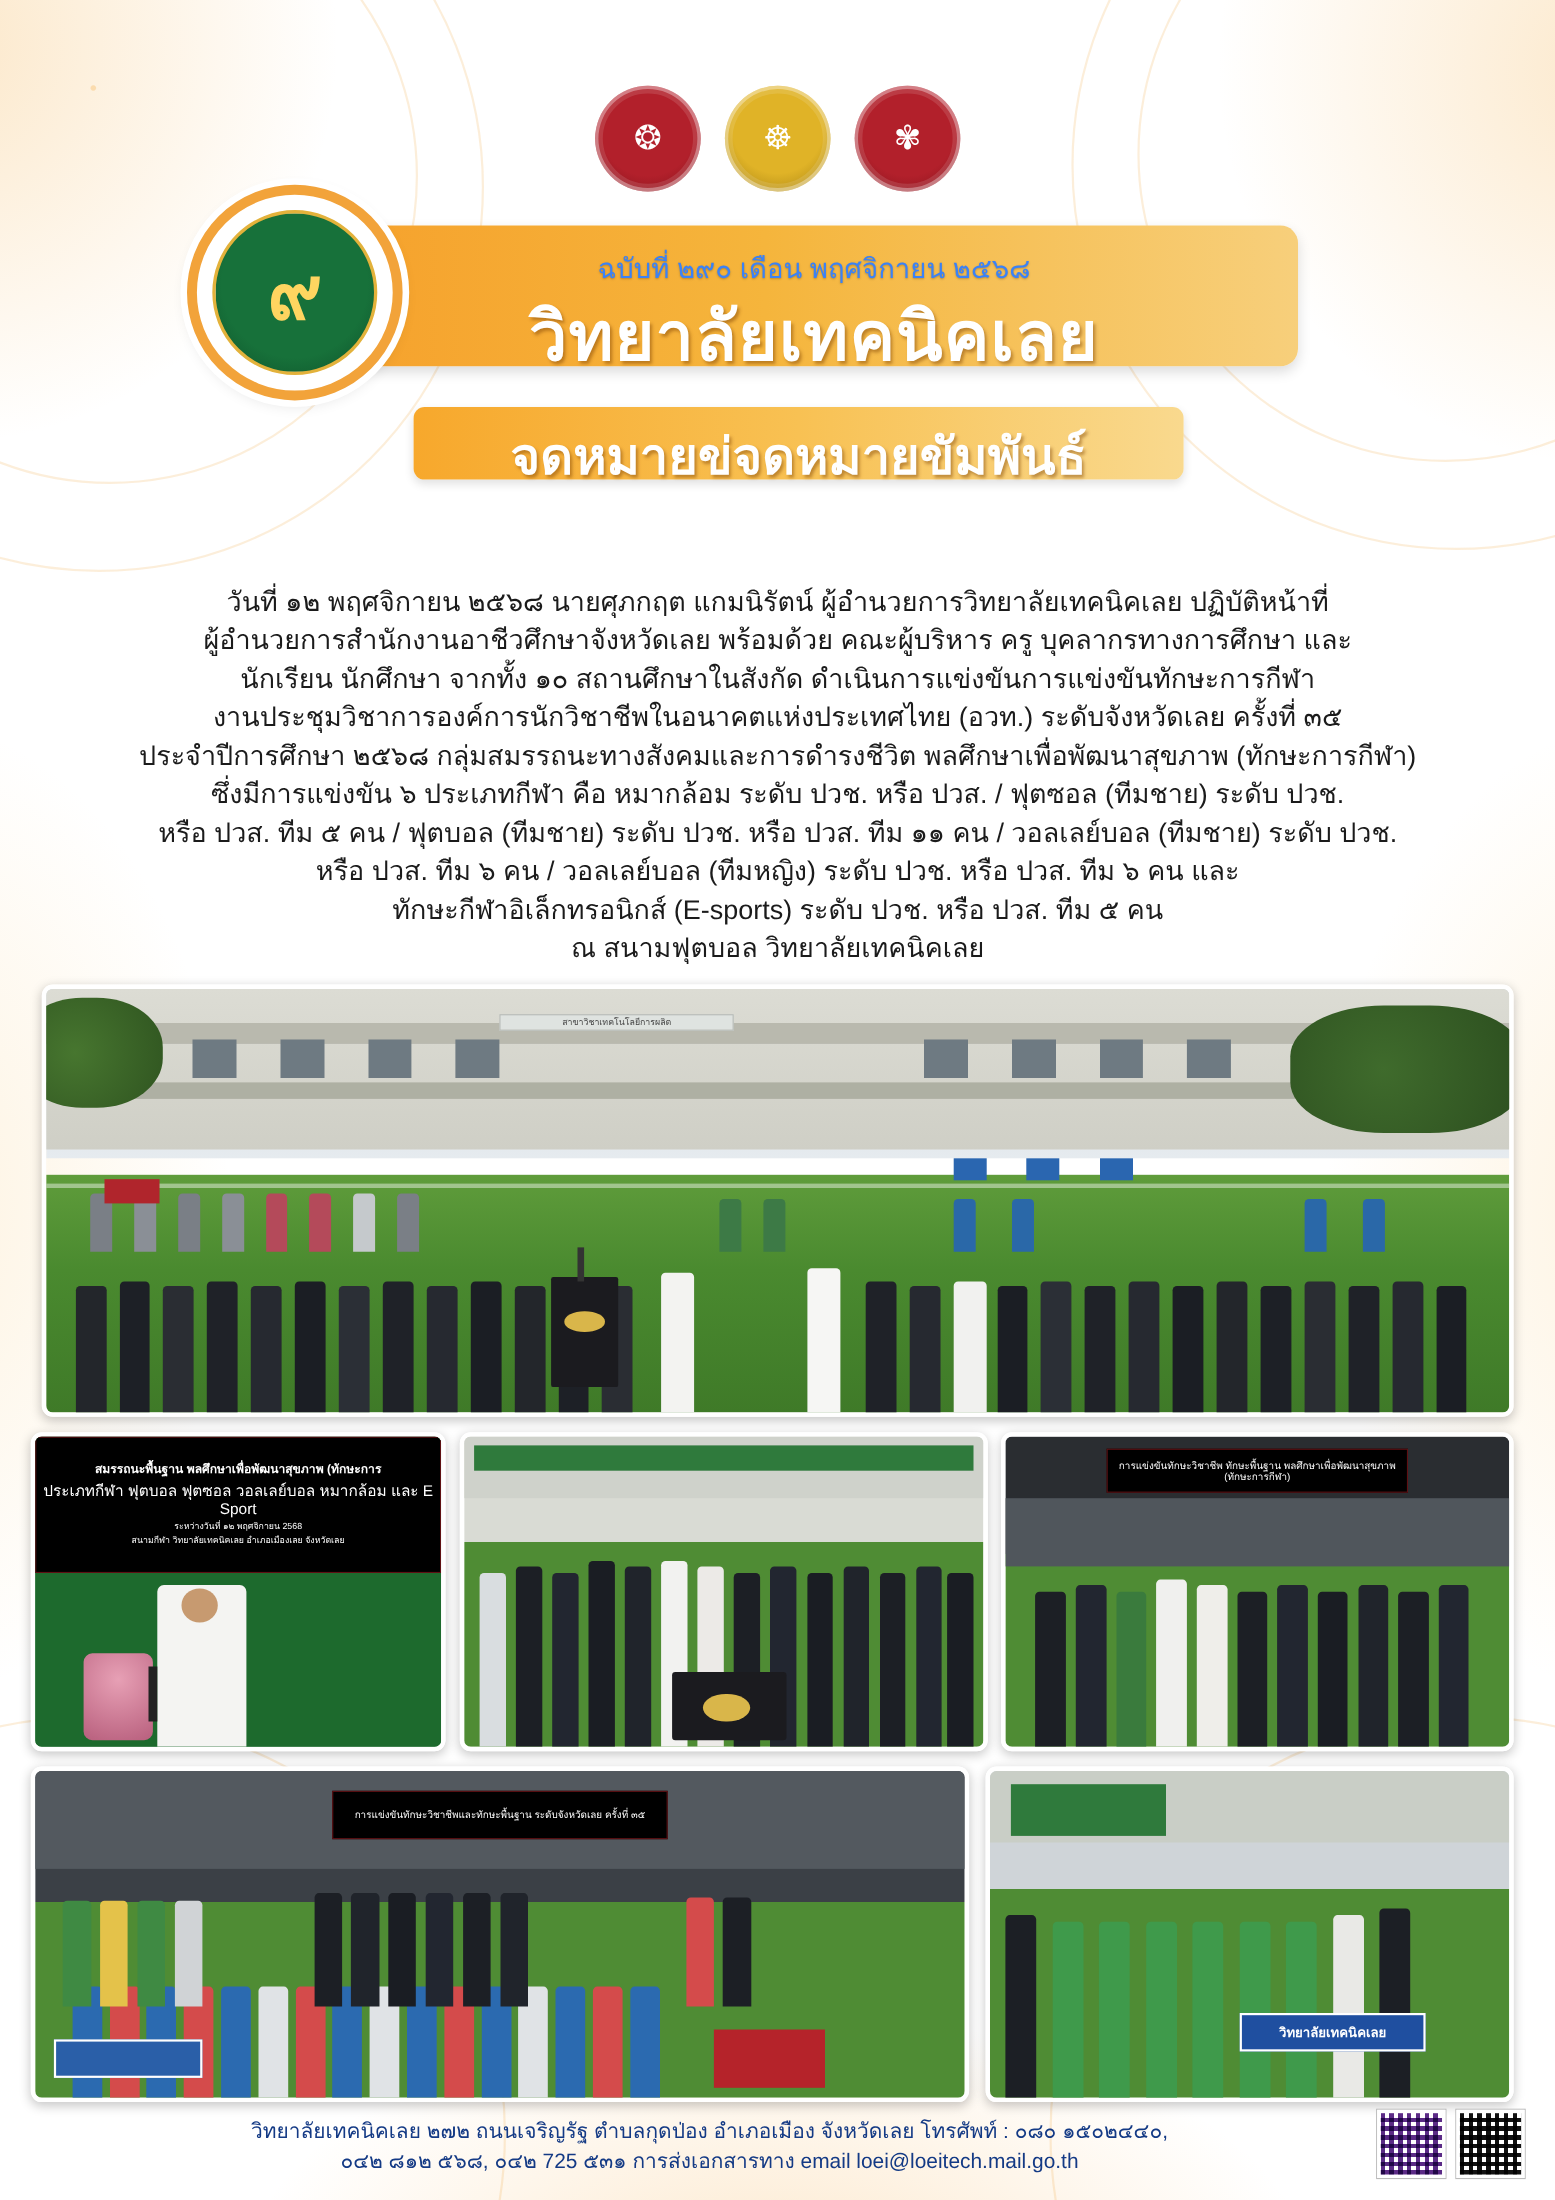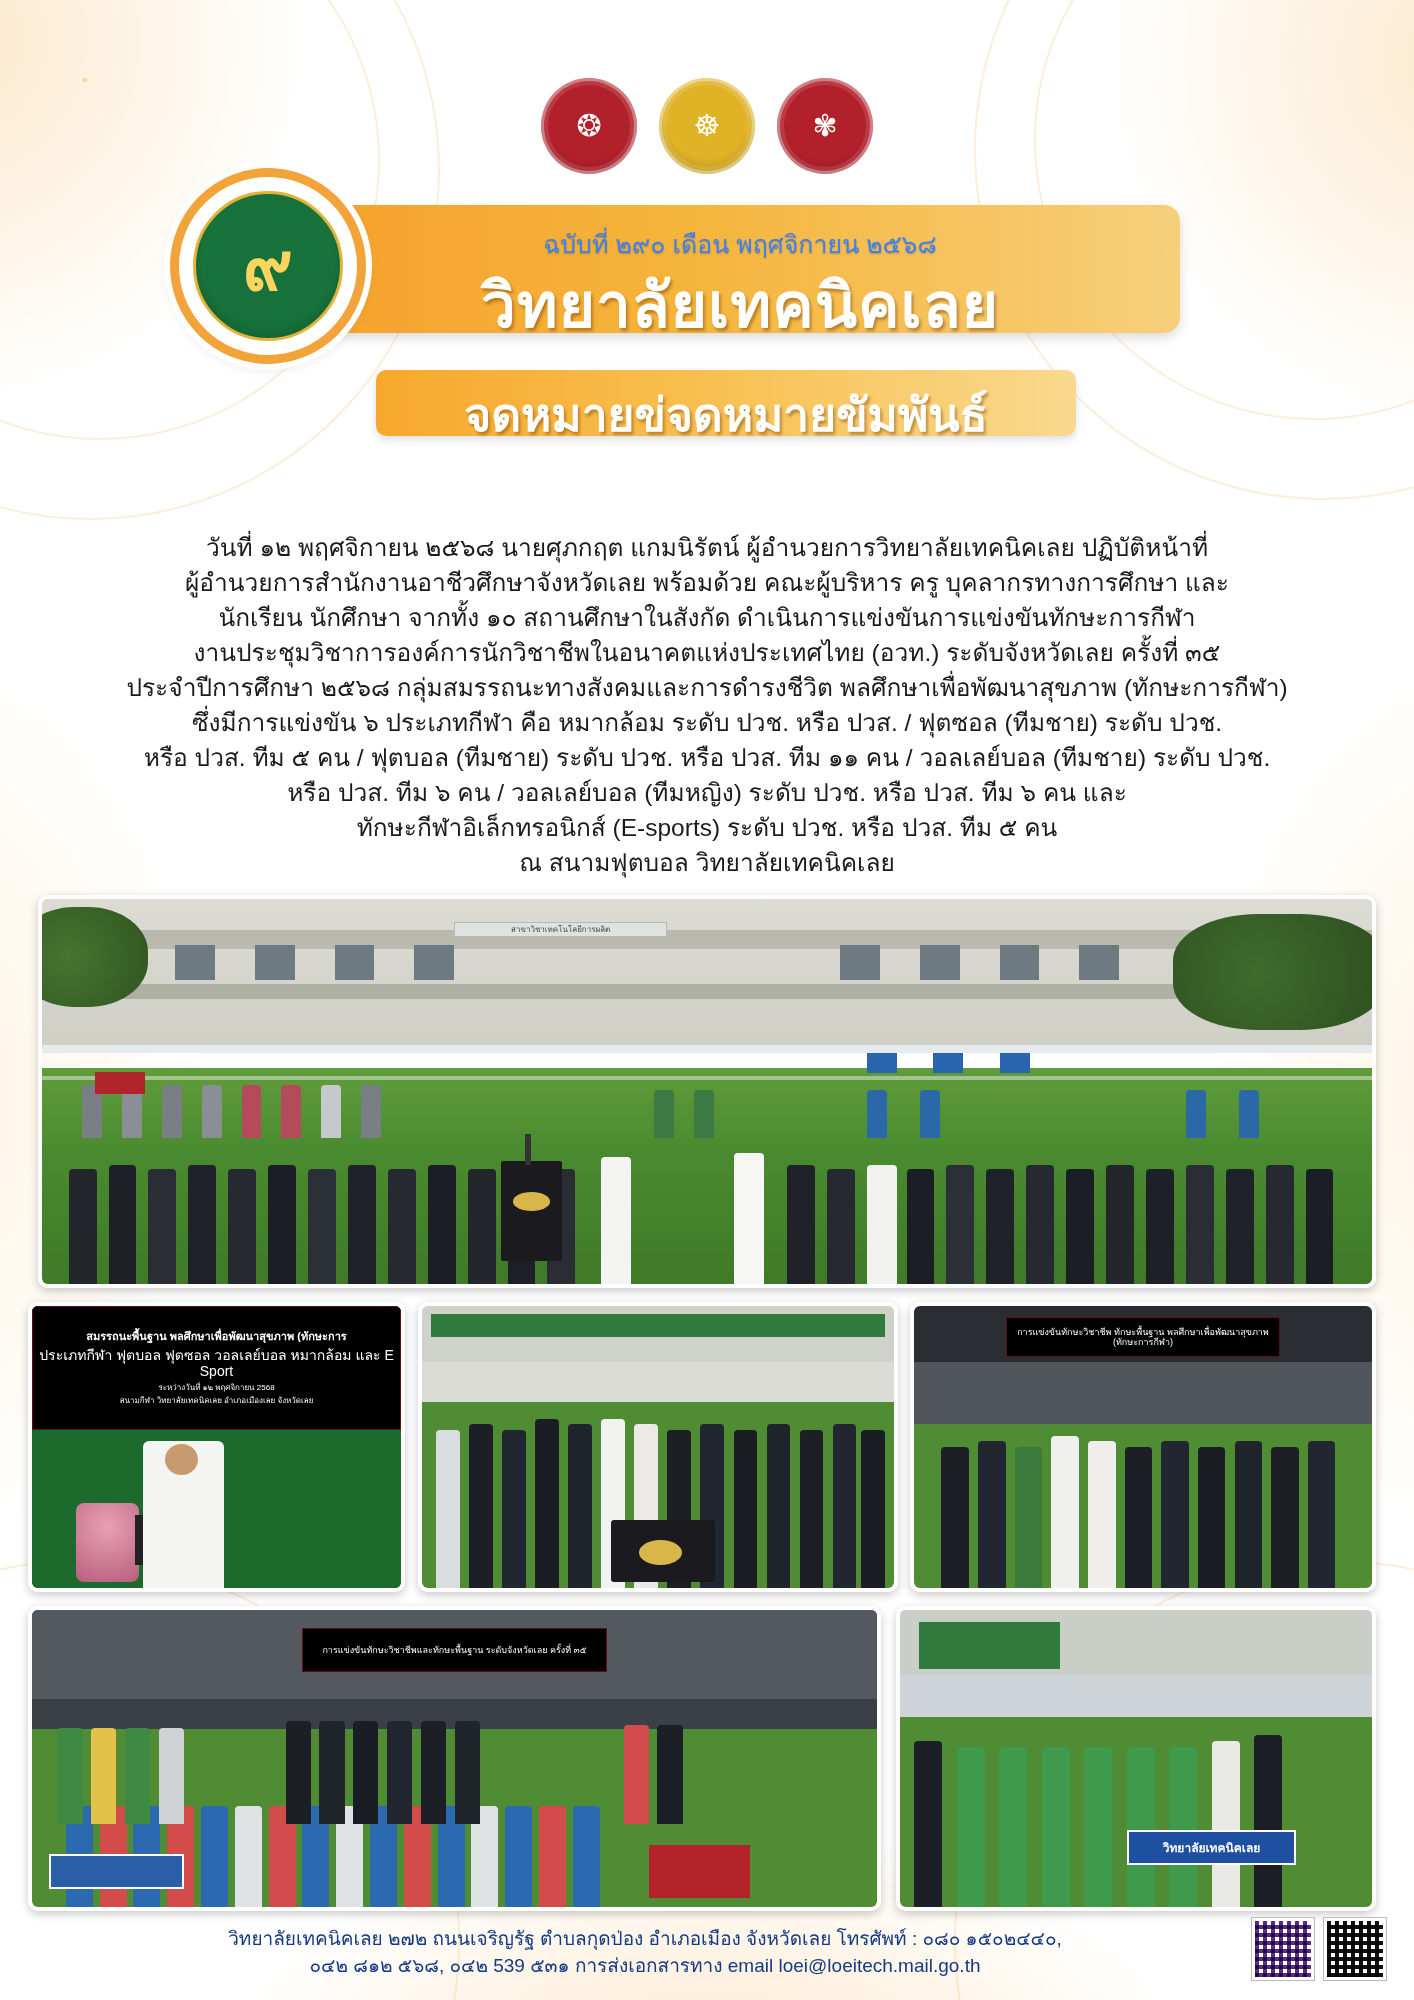--- a/index.html
+++ b/index.html
@@ -423,18 +423,18 @@
     <div class="p" style="left:66%; width:6%; height:56%; background:#e9e9e6;"></div>
     <div class="p" style="left:75%; width:6%; height:58%; background:#1c1f25;"></div>
   </div>
   <div style="position:absolute; left:48%; bottom:14%; width:36%; height:12%; background:#1f4fa0; border:2px solid #fff; display:flex; align-items:center; justify-content:center; color:#fff; font-size:12px; font-weight:bold;">
     <span>วิทยาลัยเทคนิคเลย</span>
   </div>
 </div>
 
 <div class="footer">
   <div>วิทยาลัยเทคนิคเลย ๒๗๒ ถนนเจริญรัฐ ตำบลกุดป่อง อำเภอเมือง จังหวัดเลย โทรศัพท์ : ๐๘๐ ๑๕๐๒๔๔๐,</div>
-  <div>๐๔๒ ๘๑๒ ๕๖๘, ๐๔๒ 539 ๕๓๑ การส่งเอกสารทาง email loei@loeitech.mail.go.th</div>
+  <div>๐๔๒ ๘๑๒ ๕๖๘, ๐๔๒ 725 ๕๓๑ การส่งเอกสารทาง email loei@loeitech.mail.go.th</div>
 </div>
 <div class="qr-wrap">
   <div class="qr purple"></div>
   <div class="qr"></div>
 </div>
 
 </body></html>

